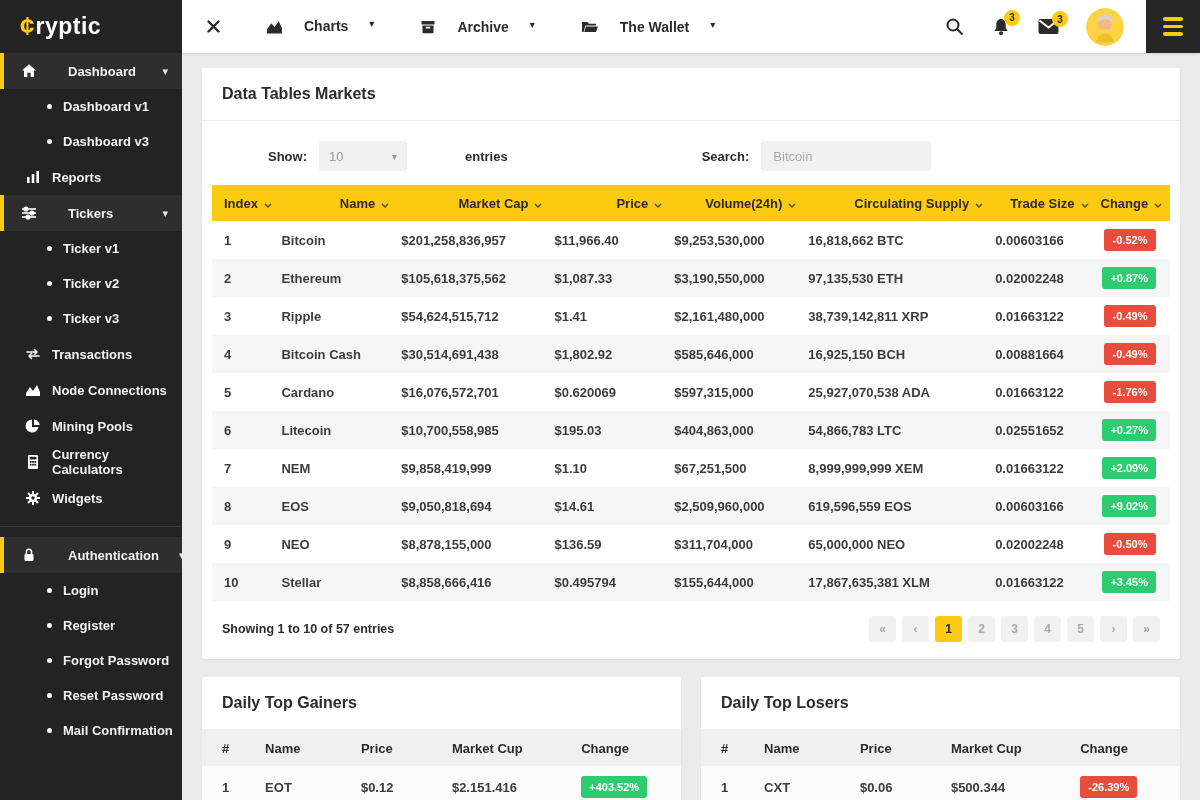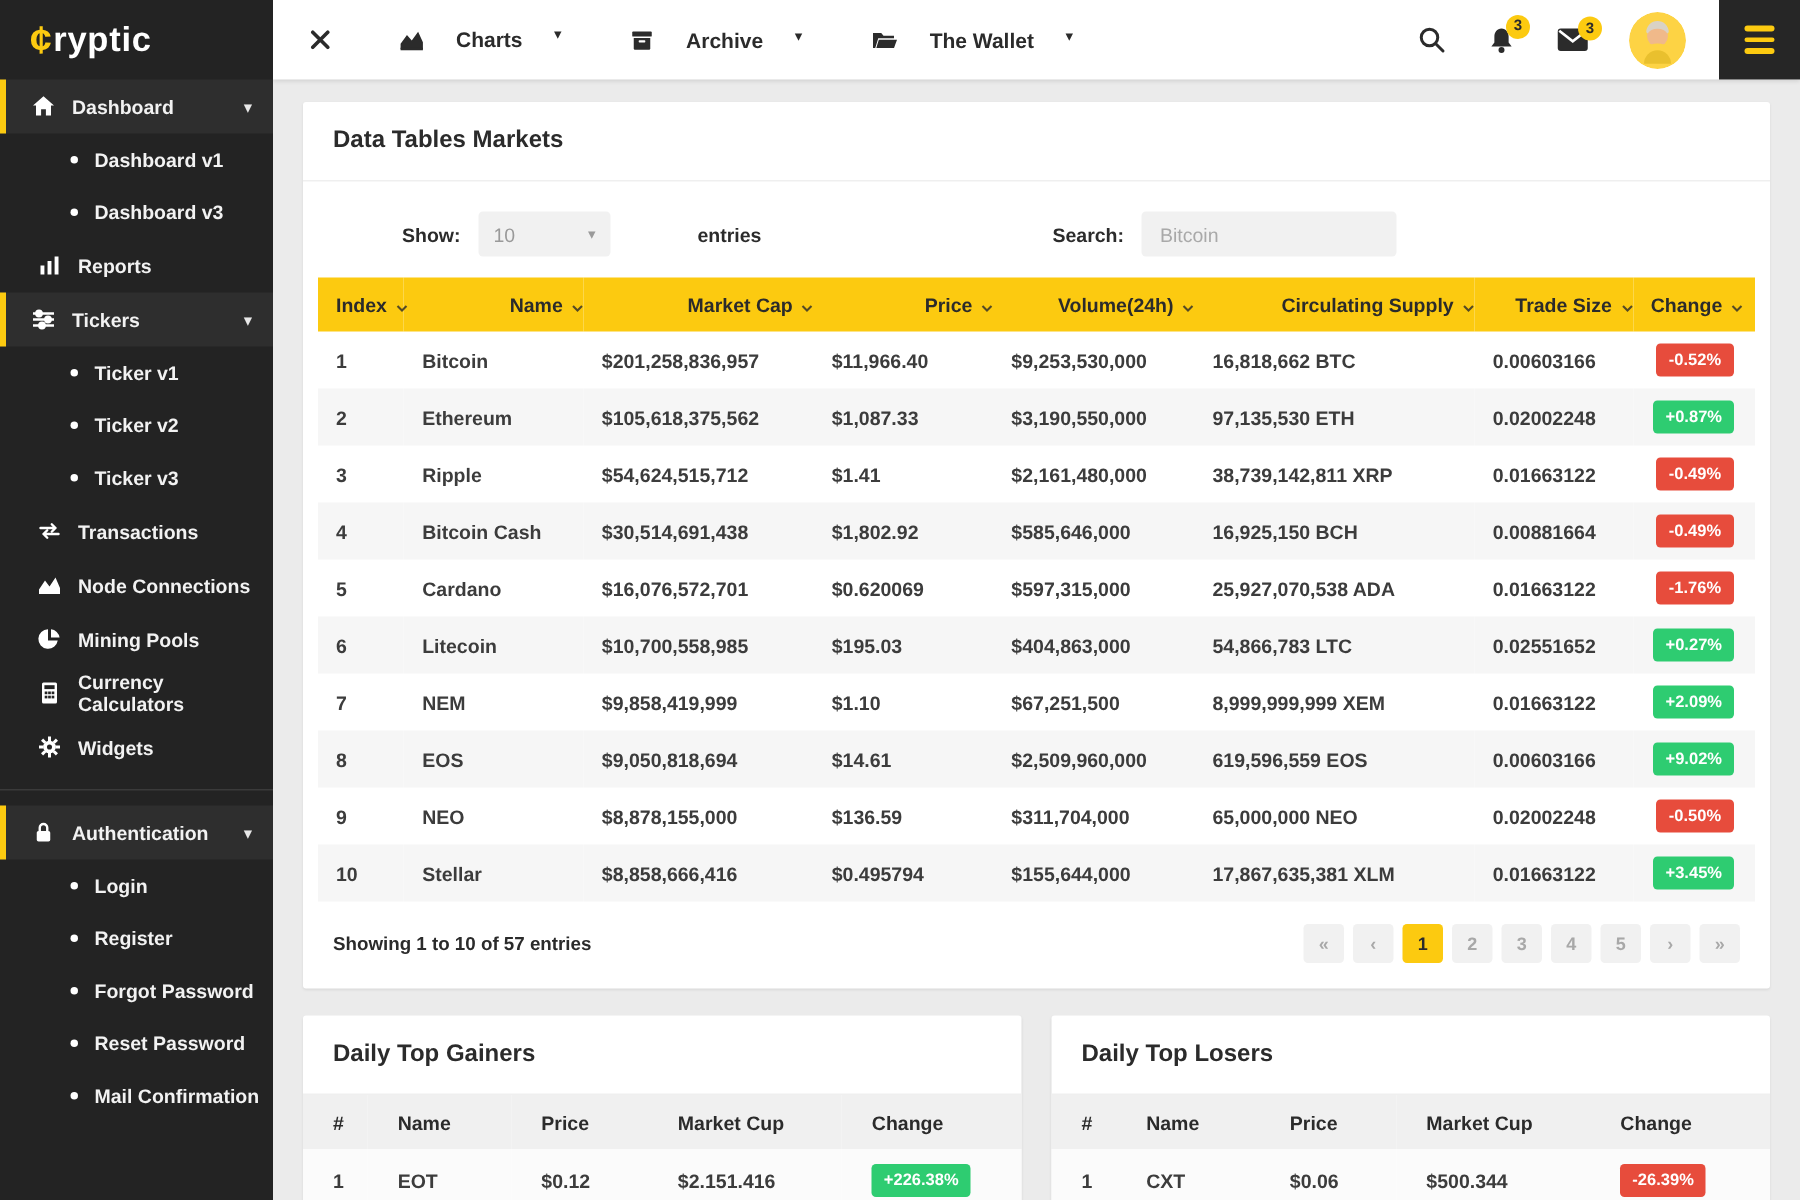--- a/index.html
+++ b/index.html
@@ -38,20 +38,21 @@
 
   .side-item{
     display:flex;align-items:center;height:36px;padding:0 14px 0 20px;
     color:#f2f2f2;font-size:13px;font-weight:700;cursor:pointer;
     border-left:4px solid transparent;
   }
   .side-item.active{
     background:var(--sidebar-active,#2e2e2e);
     border-left:4px solid var(--accent,#fcca10);
     padding-left:16px;
+    gap:20px;
   }
   .side-item .sicon{width:17px;height:17px;margin-right:11px;display:inline-flex;align-items:center;justify-content:center;flex:none;}
   .side-item .sicon svg{width:16px;height:16px;}
   .side-item .caret{margin-left:auto;font-size:11px;color:#e8e8e8;}
   .side-sub{
     display:flex;align-items:center;height:35px;padding-left:47px;
     color:#f2f2f2;font-size:13px;font-weight:700;cursor:pointer;
   }
   .side-sub .bullet{width:5px;height:5px;border-radius:50%;background:#ffffff;margin-right:11px;flex:none;}
   .side-divider{border-top:1px solid #3a3a3a;margin:10px 0;}
@@ -613,21 +614,21 @@
               <th>Market Cup</th>
               <th>Change</th>
             </tr>
         </thead>
         <tbody>
             <tr>
             <td>1</td>
             <td>EOT</td>
             <td>$0.12</td>
             <td>$2.151.416</td>
-            <td><span class="badge pos">+226.38%</span></td>
+            <td><span class="badge pos">+403.52%</span></td>
           </tr>
           </tbody>
       </table>
     </section>
 
     <section class="card half-card">
       <div class="card-title">Daily Top Losers</div>
       <table class="mini-table">
         <thead>
           <tr>

